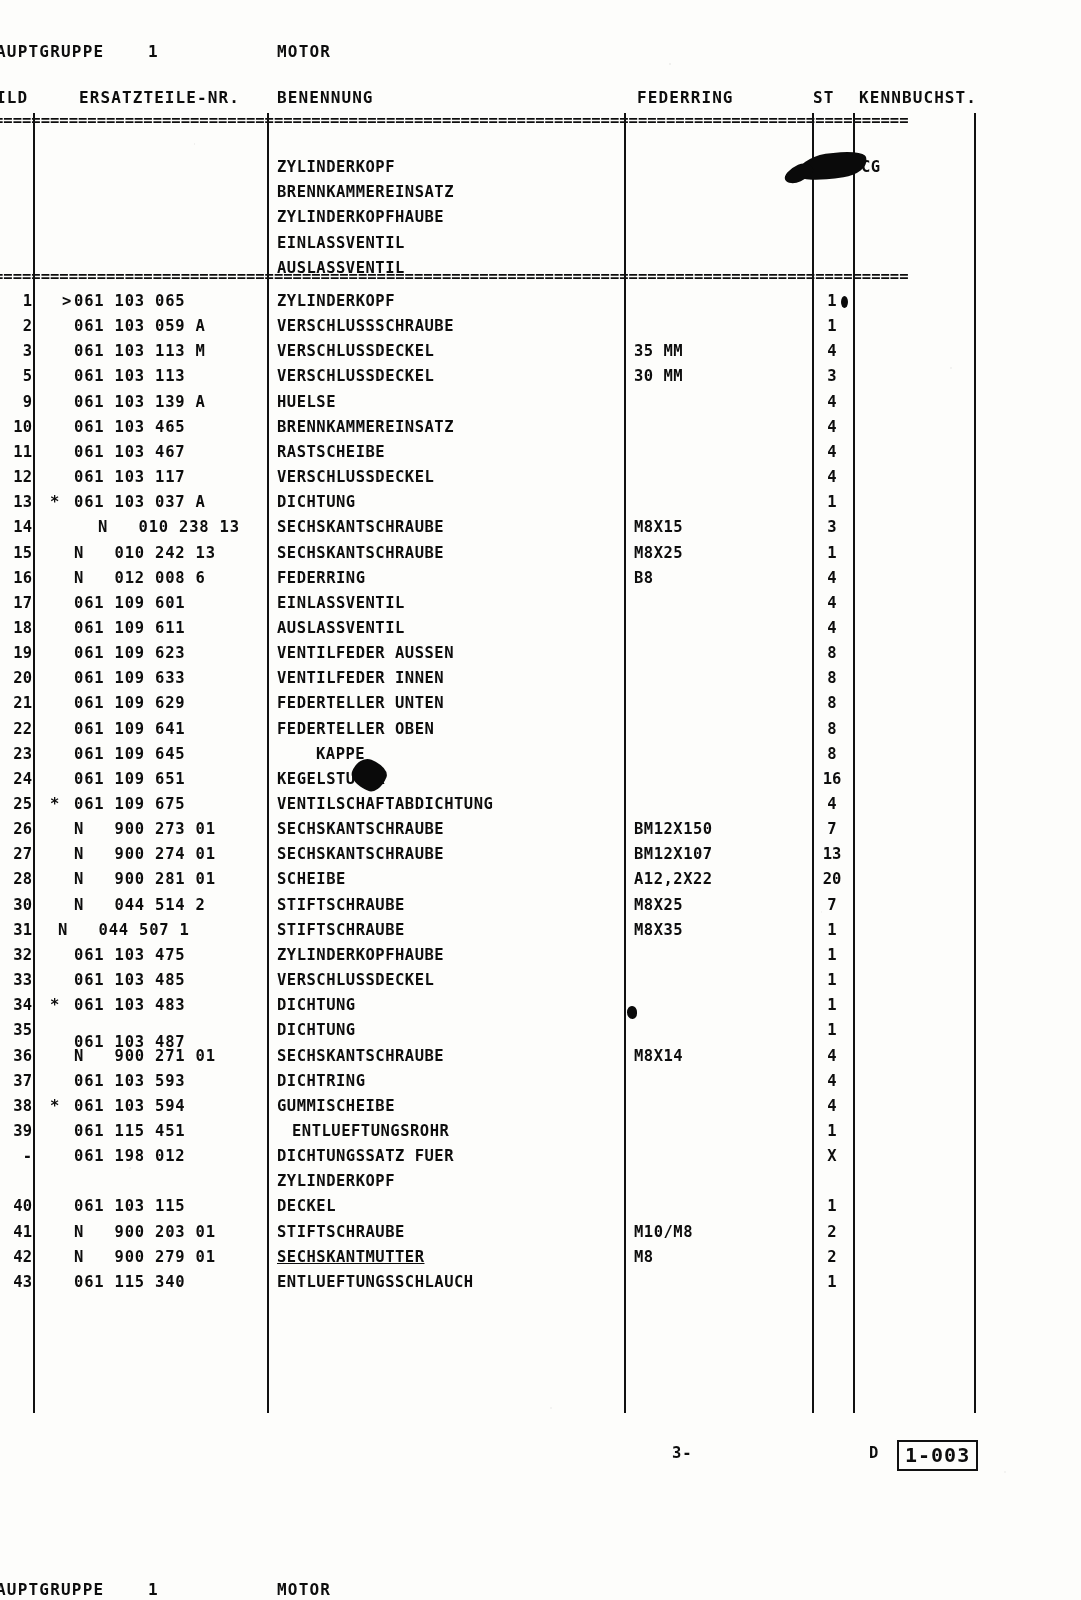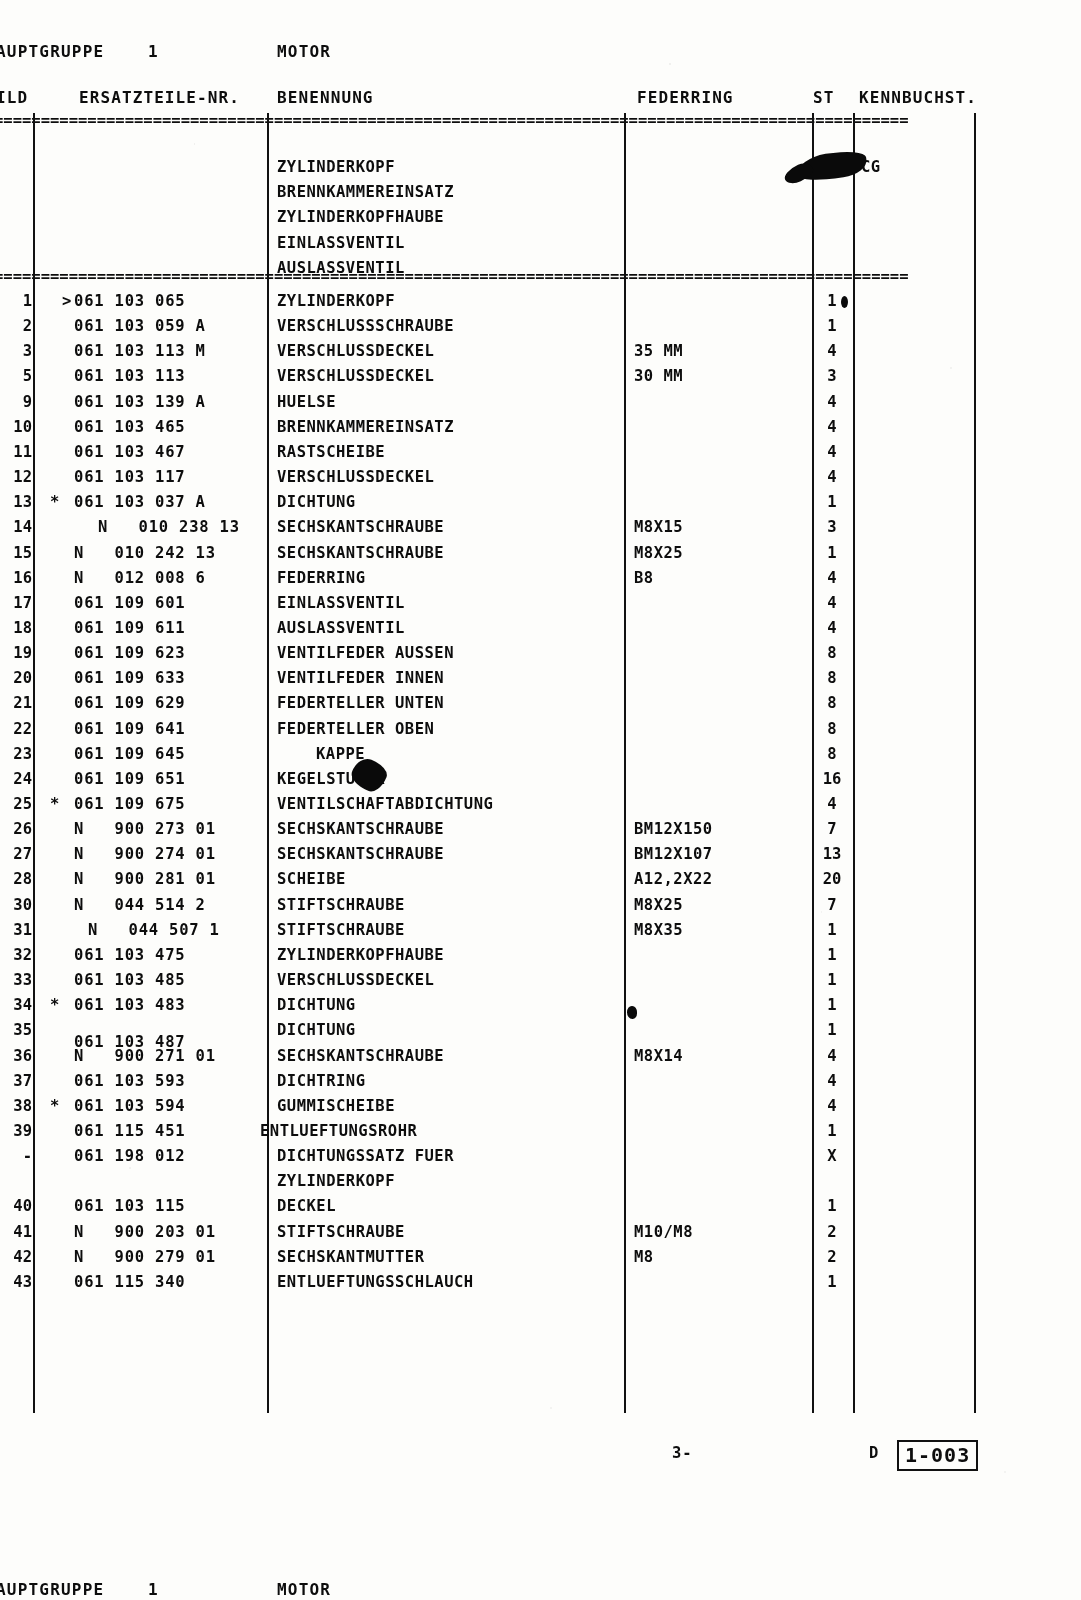--- a/index.html
+++ b/index.html
@@ -216,21 +216,21 @@
       <div class="pnum" style="left: 74px; top: 870.45px;">N   900 281 01</div>
       <div class="ben" style="left: 277px; top: 870.45px;">SCHEIBE</div>
       <div class="bem" style="left: 634px; top: 870.45px;">A12,2X22</div>
       <div class="st" style="left: 814px; top: 870.45px;">20</div>
       <div class="bild" style="left: -8px; top: 895.6px;">30</div>
       <div class="pnum" style="left: 74px; top: 895.6px;">N   044 514 2</div>
       <div class="ben" style="left: 277px; top: 895.6px;">STIFTSCHRAUBE</div>
       <div class="bem" style="left: 634px; top: 895.6px;">M8X25</div>
       <div class="st" style="left: 814px; top: 895.6px;">7</div>
       <div class="bild" style="left: -8px; top: 920.75px;">31</div>
-      <div class="pnum" style="left: 88px; top: 920.75px; text-align: right;">N   044 507 1</div>
+      <div class="pnum" style="left: 58px; top: 920.75px; text-align: right;">N   044 507 1</div>
       <div class="ben" style="left: 277px; top: 920.75px;">STIFTSCHRAUBE</div>
       <div class="bem" style="left: 634px; top: 920.75px;">M8X35</div>
       <div class="st" style="left: 814px; top: 920.75px;">1</div>
       <div class="bild" style="left: -8px; top: 945.9px;">32</div>
       <div class="pnum" style="left: 74px; top: 945.9px;">061 103 475</div>
       <div class="ben" style="left: 277px; top: 945.9px;">ZYLINDERKOPFHAUBE</div>
       <div class="st" style="left: 814px; top: 945.9px;">1</div>
       <div class="bild" style="left: -8px; top: 971.05px;">33</div>
       <div class="pnum" style="left: 74px; top: 971.05px;">061 103 485</div>
       <div class="ben" style="left: 277px; top: 971.05px;">VERSCHLUSSDECKEL</div>
@@ -253,39 +253,39 @@
       <div class="pnum" style="left: 74px; top: 1071.65px;">061 103 593</div>
       <div class="ben" style="left: 277px; top: 1071.65px;">DICHTRING</div>
       <div class="st" style="left: 814px; top: 1071.65px;">4</div>
       <div class="bild" style="left: -8px; top: 1096.8px;">38</div>
       <div class="mark" style="left: 50px; top: 1096.8px;">*</div>
       <div class="pnum" style="left: 74px; top: 1096.8px;">061 103 594</div>
       <div class="ben" style="left: 277px; top: 1096.8px;">GUMMISCHEIBE</div>
       <div class="st" style="left: 814px; top: 1096.8px;">4</div>
       <div class="bild" style="left: -8px; top: 1121.95px;">39</div>
       <div class="pnum" style="left: 74px; top: 1121.95px;">061 115 451</div>
-      <div class="ben" style="left: 260px; top: 1121.95px;">ENTLUEFTUNGSROHR</div>
+      <div class="ben" style="left: 292px; top: 1121.95px;">ENTLUEFTUNGSROHR</div>
       <div class="st" style="left: 814px; top: 1121.95px;">1</div>
       <div class="bild" style="left: -8px; top: 1147.1px;">-</div>
       <div class="pnum" style="left: 74px; top: 1147.1px;">061 198 012</div>
       <div class="ben" style="left: 277px; top: 1147.1px;">DICHTUNGSSATZ FUER</div>
       <div class="st" style="left: 814px; top: 1147.1px;">X</div>
       <div class="ben" style="left: 277px; top: 1172.25px;">ZYLINDERKOPF</div>
       <div class="bild" style="left: -8px; top: 1197.4px;">40</div>
       <div class="pnum" style="left: 74px; top: 1197.4px;">061 103 115</div>
       <div class="ben" style="left: 277px; top: 1197.4px;">DECKEL</div>
       <div class="st" style="left: 814px; top: 1197.4px;">1</div>
       <div class="bild" style="left: -8px; top: 1222.55px;">41</div>
       <div class="pnum" style="left: 74px; top: 1222.55px;">N   900 203 01</div>
       <div class="ben" style="left: 277px; top: 1222.55px;">STIFTSCHRAUBE</div>
       <div class="bem" style="left: 634px; top: 1222.55px;">M10/M8</div>
       <div class="st" style="left: 814px; top: 1222.55px;">2</div>
       <div class="bild" style="left: -8px; top: 1247.7px;">42</div>
       <div class="pnum" style="left: 74px; top: 1247.7px;">N   900 279 01</div>
-      <div class="ben" style="left: 277px; top: 1247.7px;">SECHSKANTMUTTER</div>
+      <div class="ben" style="left: 277px; top: 1247.7px; text-decoration: underline;">SECHSKANTMUTTER</div>
       <div class="bem" style="left: 634px; top: 1247.7px;">M8</div>
       <div class="st" style="left: 814px; top: 1247.7px;">2</div>
       <div class="bild" style="left: -8px; top: 1272.85px;">43</div>
       <div class="pnum" style="left: 74px; top: 1272.85px;">061 115 340</div>
       <div class="ben" style="left: 277px; top: 1272.85px;">ENTLUEFTUNGSSCHLAUCH</div>
       <div class="st" style="left: 814px; top: 1272.85px;">1</div>
     </div>
 
   <div class="blot" id="blot-main"></div>
   <div class="blot" id="blot-27"></div>

